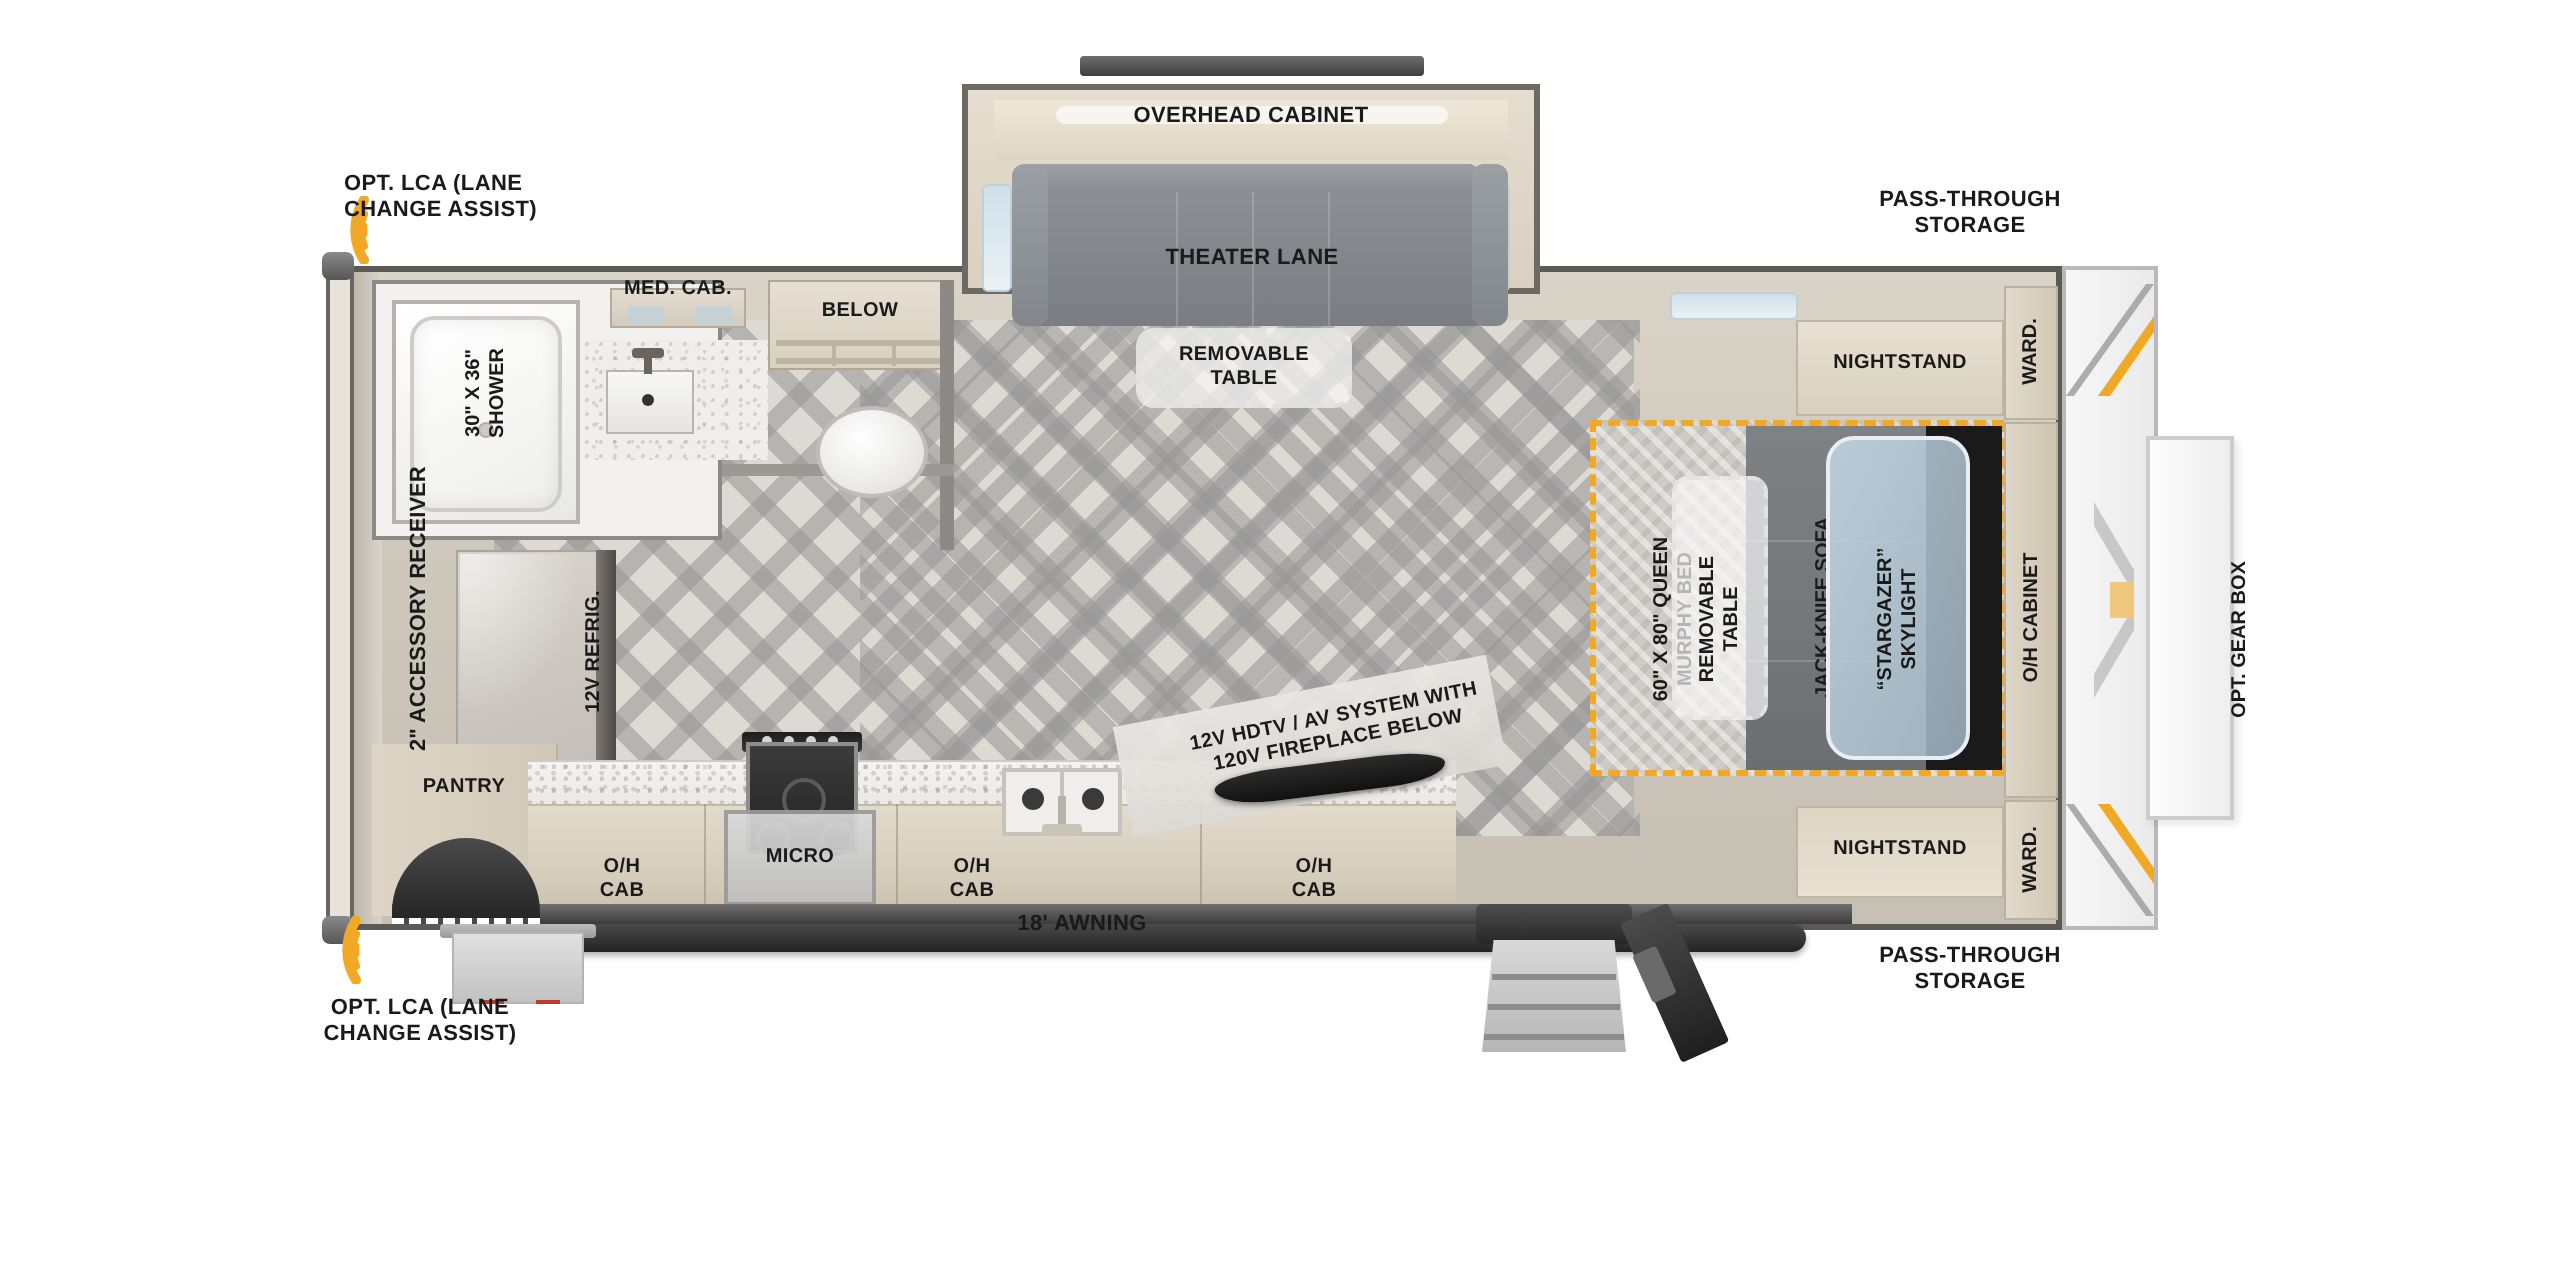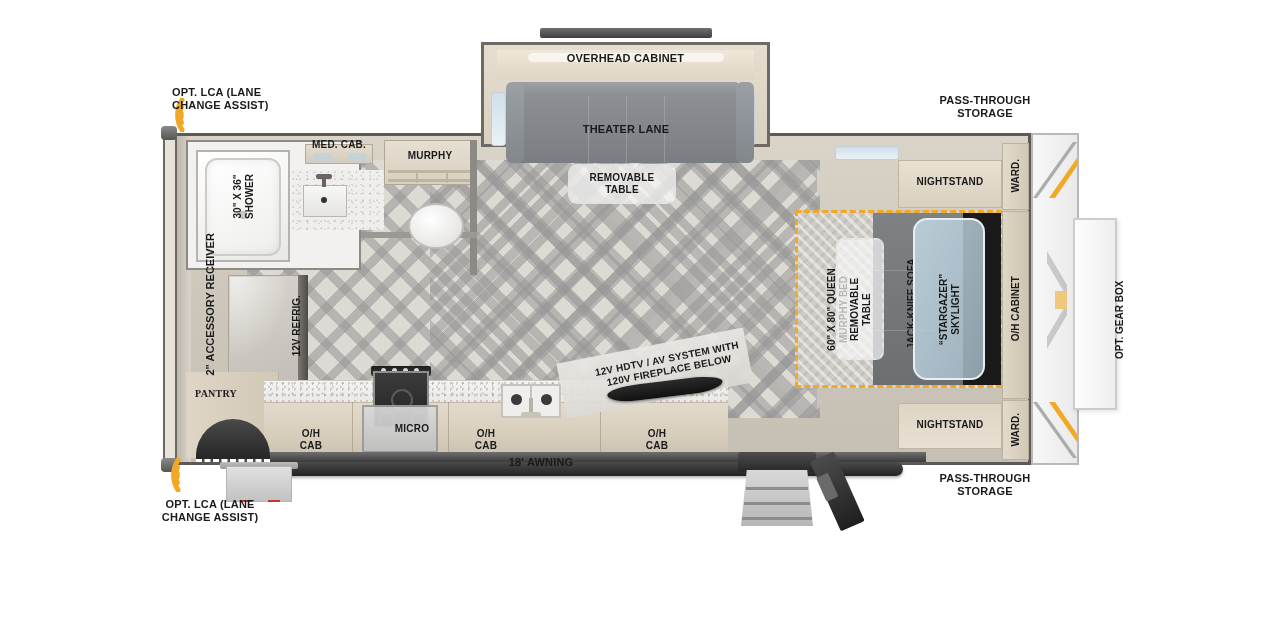--- a/index.html
+++ b/index.html
@@ -293,21 +293,21 @@
   <div id="medcab"></div>
   <div id="medcab-g1"></div>
   <div id="medcab-g2"></div>
   <div class="lbl" style="left:299px;top:139px;width:80px;font-size:10px;">MED. CAB.</div>
 
   <div id="linen"></div>
   <div id="linen-sh1"></div>
   <div id="linen-sh2"></div>
   <div id="linen-div"></div>
   <div id="linen-div2"></div>
-  <div class="lbl" style="left:388px;top:150px;width:84px;font-size:10px;">MURPHY</div>
+  <div class="lbl" style="left:388px;top:150px;width:84px;font-size:10px;">BELOW</div>
 
   <div id="bathwall"></div>
   <div id="bathwall2"></div>
   <div id="toilet"></div>
 
   <div id="slide-roof"></div>
   <div id="slide"></div>
   <div id="ohcab-top"></div>
   <div id="ohcab-hl"></div>
   <div class="lbl" style="left:497px;top:52px;width:257px;font-size:11px;">OVERHEAD CABINET</div>
@@ -327,42 +327,42 @@
   <div id="remtable"></div>
   <div class="lbl" style="left:568px;top:172px;width:108px;font-size:10px;">REMOVABLE
 TABLE</div>
 
   <div id="refrig"></div>
   <div id="refrig-shine"></div>
   <div id="refrig-door"></div>
   <div class="vlbl rot90" style="left:247px;top:320px;width:100px;font-size:10px;">12V REFRIG.</div>
 
   <div id="pantry"></div>
-  <div class="lbl" style="left:176px;top:388px;width:80px;font-size:10px;font-family:Liberation Serif, serif;">PANTRY</div>
+  <div class="lbl" style="left:192px;top:388px;width:80px;font-size:10px;">PANTRY</div>
 
   <div id="counter"></div>
   <div id="cabrun"></div>
   <div class="cabseam" style="left:352px;top:402px;height:56px;"></div>
   <div class="cabseam" style="left:448px;top:402px;height:56px;"></div>
   <div class="cabseam" style="left:600px;top:402px;height:56px;"></div>
 
   <div class="lbl" style="left:281px;top:428px;width:60px;font-size:10px;">O/H
 CAB</div>
 
   <div id="stove-top"></div>
   <div class="knob" style="left:381px;"></div>
   <div class="knob" style="left:392px;"></div>
   <div class="knob" style="left:403px;"></div>
   <div class="knob" style="left:414px;"></div>
   <div id="stove"></div>
   <div class="burner" style="left:391px;top:389px;width:18px;height:18px;"></div>
   <div class="burner" style="left:378px;top:411px;width:13px;height:13px;"></div>
   <div class="burner" style="left:410px;top:411px;width:13px;height:13px;"></div>
   <div id="micro"></div>
-  <div class="lbl" style="left:365px;top:423px;width:70px;font-size:10px;margin-left:12px;">MICRO</div>
+  <div class="lbl" style="left:365px;top:423px;width:70px;font-size:10px;">MICRO</div>
 
   <div id="dsink"></div>
   <div id="dsink-div"></div>
   <div class="bowl" style="left:511px;top:394px;"></div>
   <div class="bowl" style="left:541px;top:394px;"></div>
   <div id="dfaucet-n"></div>
   <div id="dfaucet"></div>
   <div class="lbl" style="left:456px;top:428px;width:60px;font-size:10px;">O/H
 CAB</div>
 

